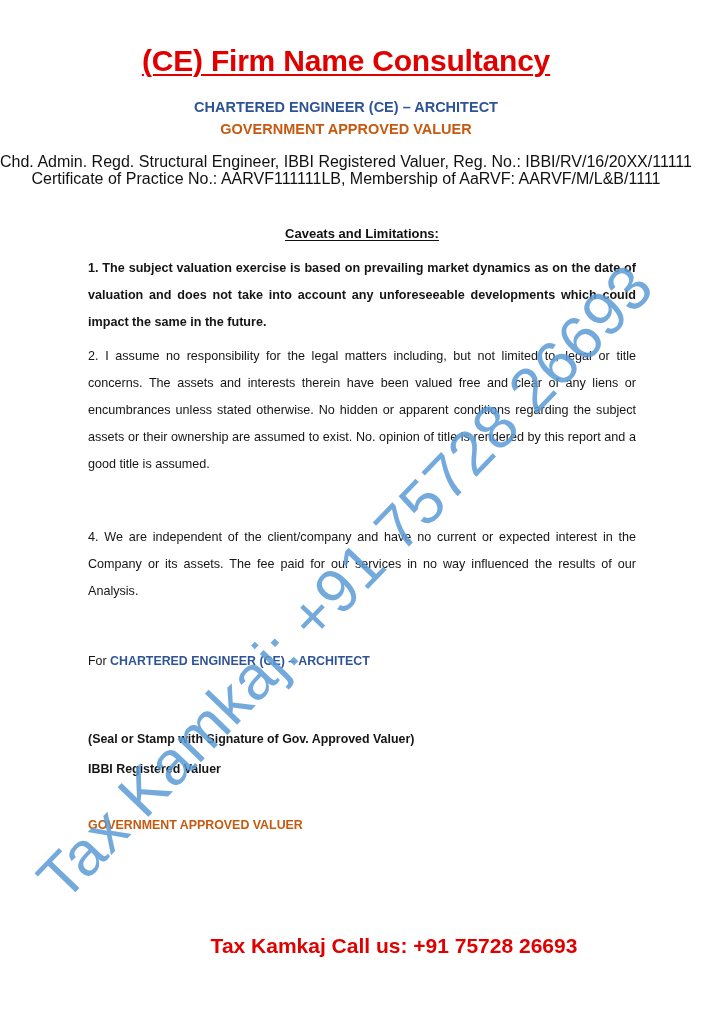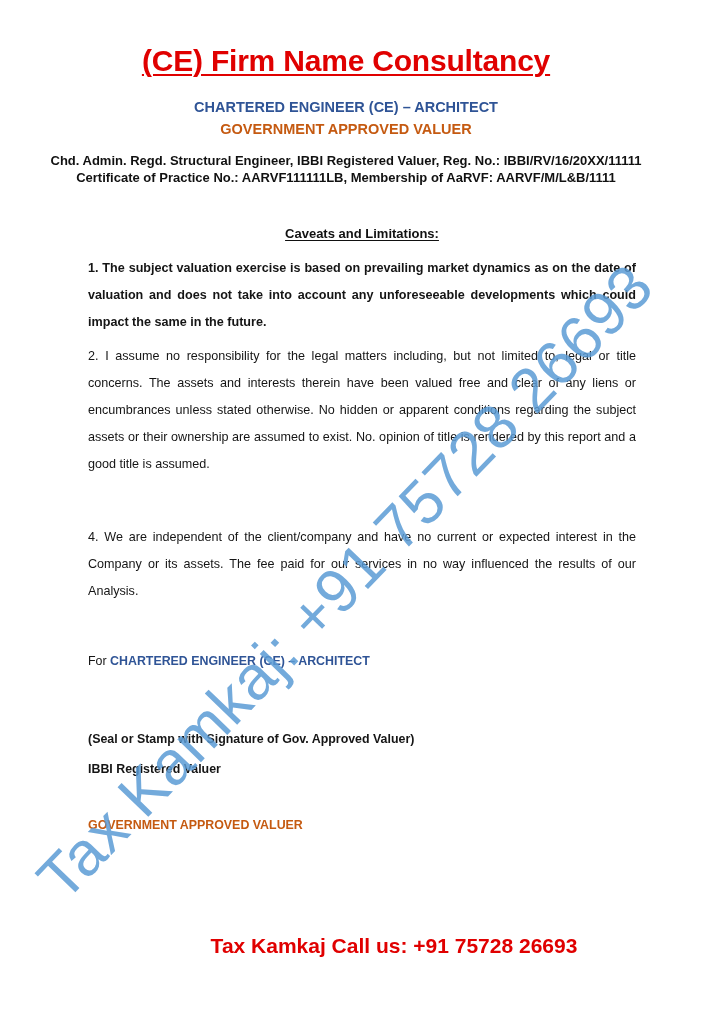--- a/index.html
+++ b/index.html
@@ -44,22 +44,22 @@
       font-weight: bold;
       color: #2f5496;
     }
     .subtitle-orange {
       top: 121px;
       font-size: 14.5px;
       font-weight: bold;
       color: #c55a11;
     }
     .reg-line {
-      font-size: 13px;
-      font-weight: bold;
+      font-size: 16px;
+      font-weight: normal;
       color: #111111;
     }
     .reg-line-1 { top: 153px; }
     .reg-line-2 { top: 170px; }
 
     .section-heading {
       top: 226px;
       font-size: 13px;
       font-weight: bold;
       color: #111111;

